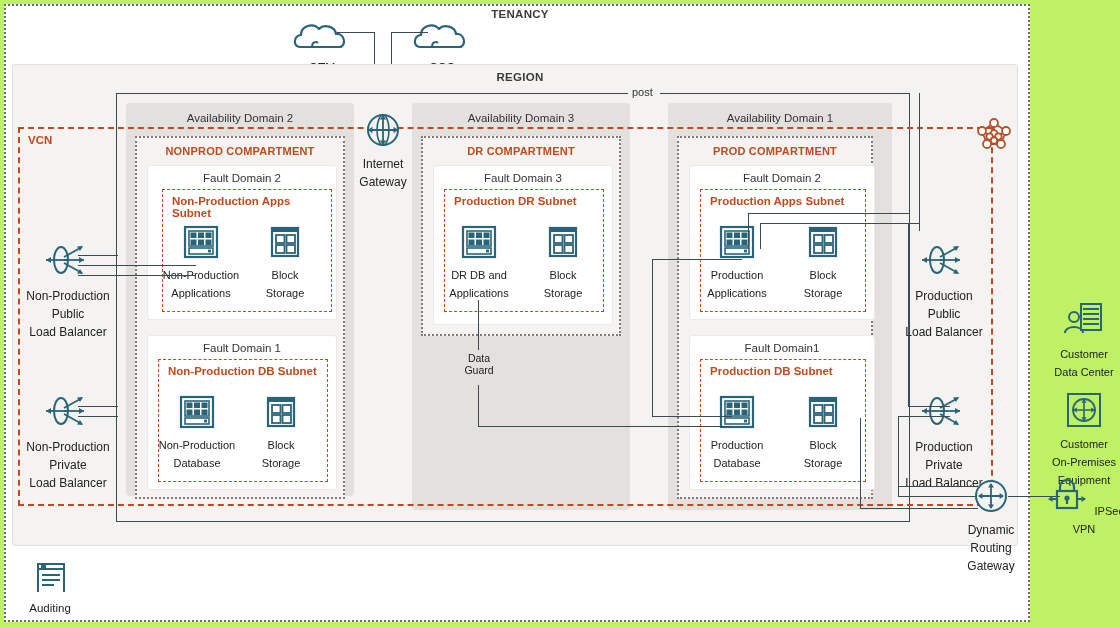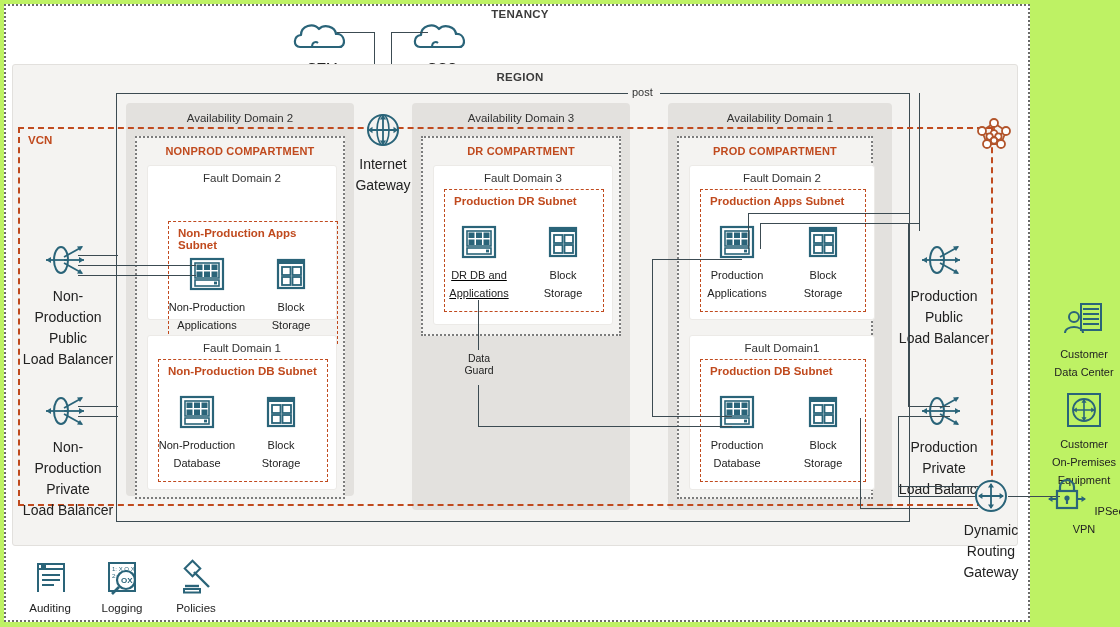--- a/index.html
+++ b/index.html
@@ -116,21 +116,21 @@
   }
   .res .glyph { height: 40px; display: block; margin: 0 auto 3px auto; }
   .res .cap {
     font-size: 11px; color: #222222; line-height: 12.5px;
     white-space: pre-line;
   }
 
   
   .node { position: absolute; width: 92px; text-align: center; }
   .node .glyph { display: block; margin: 0 auto 2px auto; }
-  .node .cap { font-size: 14px; color: #222; line-height: 21px; white-space: pre-line; }
+  .node .cap { font-size: 12px; color: #222; line-height: 13px; white-space: pre-line; }
 
   
   .ln { position: absolute; background: #3c4b52; }
   .lnh { height: 1.4px; }
   .lnv { width: 1.4px; }
   .line-label {
     position: absolute;
     font-size: 11px; color: #333;
     background: #f4f3f1;
     padding: 0 4px;
@@ -186,21 +186,21 @@
   <div class="ln lnh" style="left:660px; top:93px; width:250px;"></div>
   <div class="line-label" style="left:628px; top:86px;">post</div>
 
   <div class="abs ad-box ad1">
     <div class="ad-title">Availability Domain 2</div>
     <div class="comp-box" style="left:9px; top:33px; width:210px; height:363px;">
       <div class="comp-title">NONPROD COMPARTMENT</div>
 
       <div class="fd-box" style="left:10px; top:27px; width:190px; height:155px;">
         <div class="fd-title">Fault Domain 2</div>
-        <div class="subnet-box" style="left:20px; top:23px; width:170px; height:123px;margin-top:32px;">
+        <div class="subnet-box" style="left:14px; top:23px; width:170px; height:123px;">
           <div class="subnet-title">Non-Production Apps Subnet</div>
           <div class="res" style="left:-8px; top:32px;">
             <span class="glyph">
               <svg width="40" height="40" viewBox="0 0 40 40">
                 <rect x="4" y="5" width="32" height="30" fill="none" stroke="#2a6479" stroke-width="2.2"></rect>
                 <rect x="8" y="9" width="24" height="15" fill="none" stroke="#2a6479" stroke-width="1.6"></rect>
                 <rect x="9.5" y="10.5" width="6" height="5.5" fill="#2a6479"></rect>
                 <rect x="17" y="10.5" width="6" height="5.5" fill="#2a6479"></rect>
                 <rect x="24.5" y="10.5" width="6" height="5.5" fill="#2a6479"></rect>
                 <rect x="9.5" y="17.5" width="6" height="5.5" fill="#2a6479"></rect>
@@ -272,21 +272,21 @@
   </div>
 
   <div class="abs ad-box ad2">
     <div class="ad-title">Availability Domain 3</div>
     <div class="comp-box" style="left:9px; top:33px; width:200px; height:200px;">
       <div class="comp-title">DR COMPARTMENT</div>
       <div class="fd-box" style="left:10px; top:27px; width:180px; height:160px;">
         <div class="fd-title">Fault Domain 3</div>
         <div class="subnet-box" style="left:10px; top:23px; width:160px; height:123px;">
           <div class="subnet-title">Production DR Subnet</div>
-          <div class="res" style="left:-12px; top:32px;text-decoration:underline;">
+          <div class="res" style="left:-12px; top:32px;">
             <span class="glyph">
               <svg width="40" height="40" viewBox="0 0 40 40">
                 <rect x="4" y="5" width="32" height="30" fill="none" stroke="#2a6479" stroke-width="2.2"></rect>
                 <rect x="8" y="9" width="24" height="15" fill="none" stroke="#2a6479" stroke-width="1.6"></rect>
                 <rect x="9.5" y="10.5" width="6" height="5.5" fill="#2a6479"></rect>
                 <rect x="17" y="10.5" width="6" height="5.5" fill="#2a6479"></rect>
                 <rect x="24.5" y="10.5" width="6" height="5.5" fill="#2a6479"></rect>
                 <rect x="9.5" y="17.5" width="6" height="5.5" fill="#2a6479"></rect>
                 <rect x="17" y="17.5" width="6" height="5.5" fill="#2a6479"></rect>
                 <rect x="24.5" y="17.5" width="6" height="5.5" fill="#2a6479"></rect>
@@ -610,40 +610,16 @@
       <svg width="40" height="40" viewBox="0 0 40 40">
         <path d="M8 34 V6 H34 V34" fill="none" stroke="#2a6479" stroke-width="2"></path>
         <path d="M8 11 H34" stroke="#2a6479" stroke-width="2"></path>
         <rect x="11" y="7" width="5" height="3" fill="#2a6479"></rect>
         <path d="M12 17 H30 M12 22 H30 M12 27 H24" stroke="#2a6479" stroke-width="2"></path>
       </svg>
     </span>
     <div class="cap">Auditing</div>
   </div>
 
-  <div class="svc" style="left:80px; top:558px;">
-    <span>
-      <svg width="40" height="40" viewBox="0 0 40 40">
-        <rect x="7" y="5" width="26" height="28" fill="none" stroke="#2a6479" stroke-width="2"></rect>
-        <text x="10" y="13" font-family="Liberation Sans, sans-serif" font-size="6" fill="#2a6479">1: X O X</text>
-        <text x="10" y="20" font-family="Liberation Sans, sans-serif" font-size="6" fill="#2a6479">2: X O</text>
-        <circle cx="24" cy="22" r="9" fill="#ffffff" stroke="#2a6479" stroke-width="2.2"></circle>
-        <text x="19" y="25" font-family="Liberation Sans, sans-serif" font-size="8" font-weight="bold" fill="#2a6479">OX</text>
-        <path d="M17 29 L10 36" stroke="#2a6479" stroke-width="2.6"></path>
-      </svg>
-    </span>
-    <div class="cap">Logging</div>
-  </div>
-
-  <div class="svc" style="left:154px; top:558px;">
-    <span>
-      <svg width="40" height="40" viewBox="0 0 40 40">
-        <rect x="11" y="5" width="11" height="11" transform="rotate(45 16.5 10.5)" fill="none" stroke="#2a6479" stroke-width="2"></rect>
-        <path d="M18 14 L33 29" stroke="#2a6479" stroke-width="2.4"></path>
-        <path d="M9 28 H23" stroke="#2a6479" stroke-width="2.4"></path>
-        <rect x="8" y="31" width="16" height="3.5" fill="none" stroke="#2a6479" stroke-width="2"></rect>
-      </svg>
-    </span>
-    <div class="cap">Policies</div>
-  </div>
+
 
 
 </div>
 
 </body></html>

